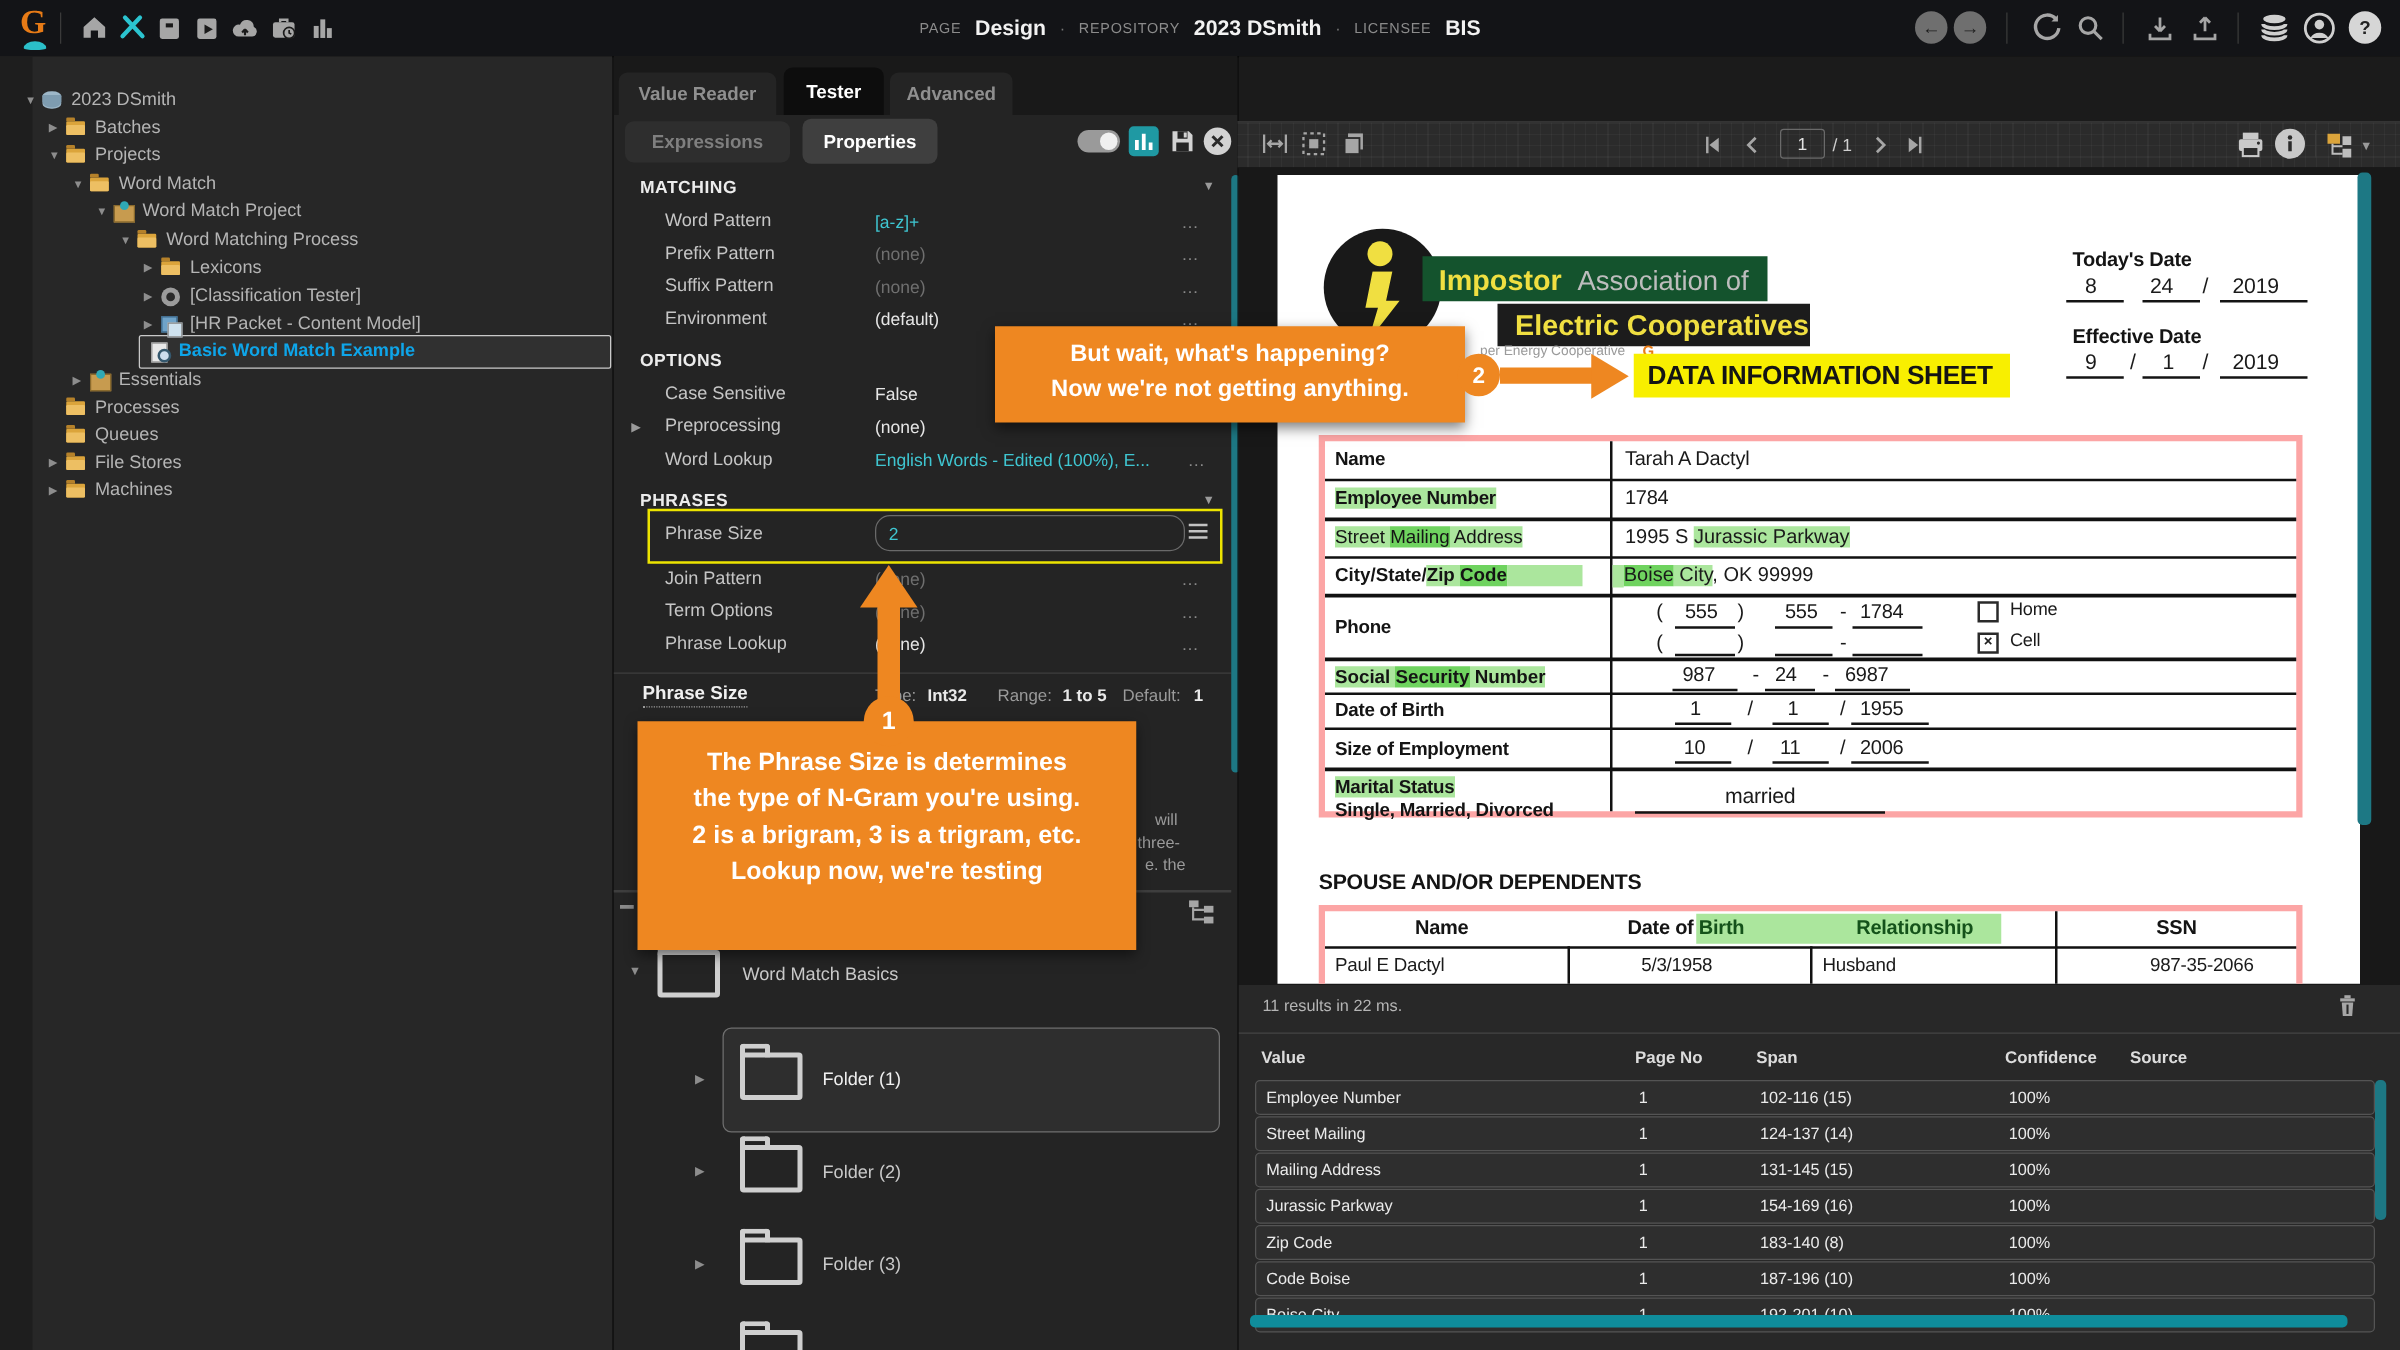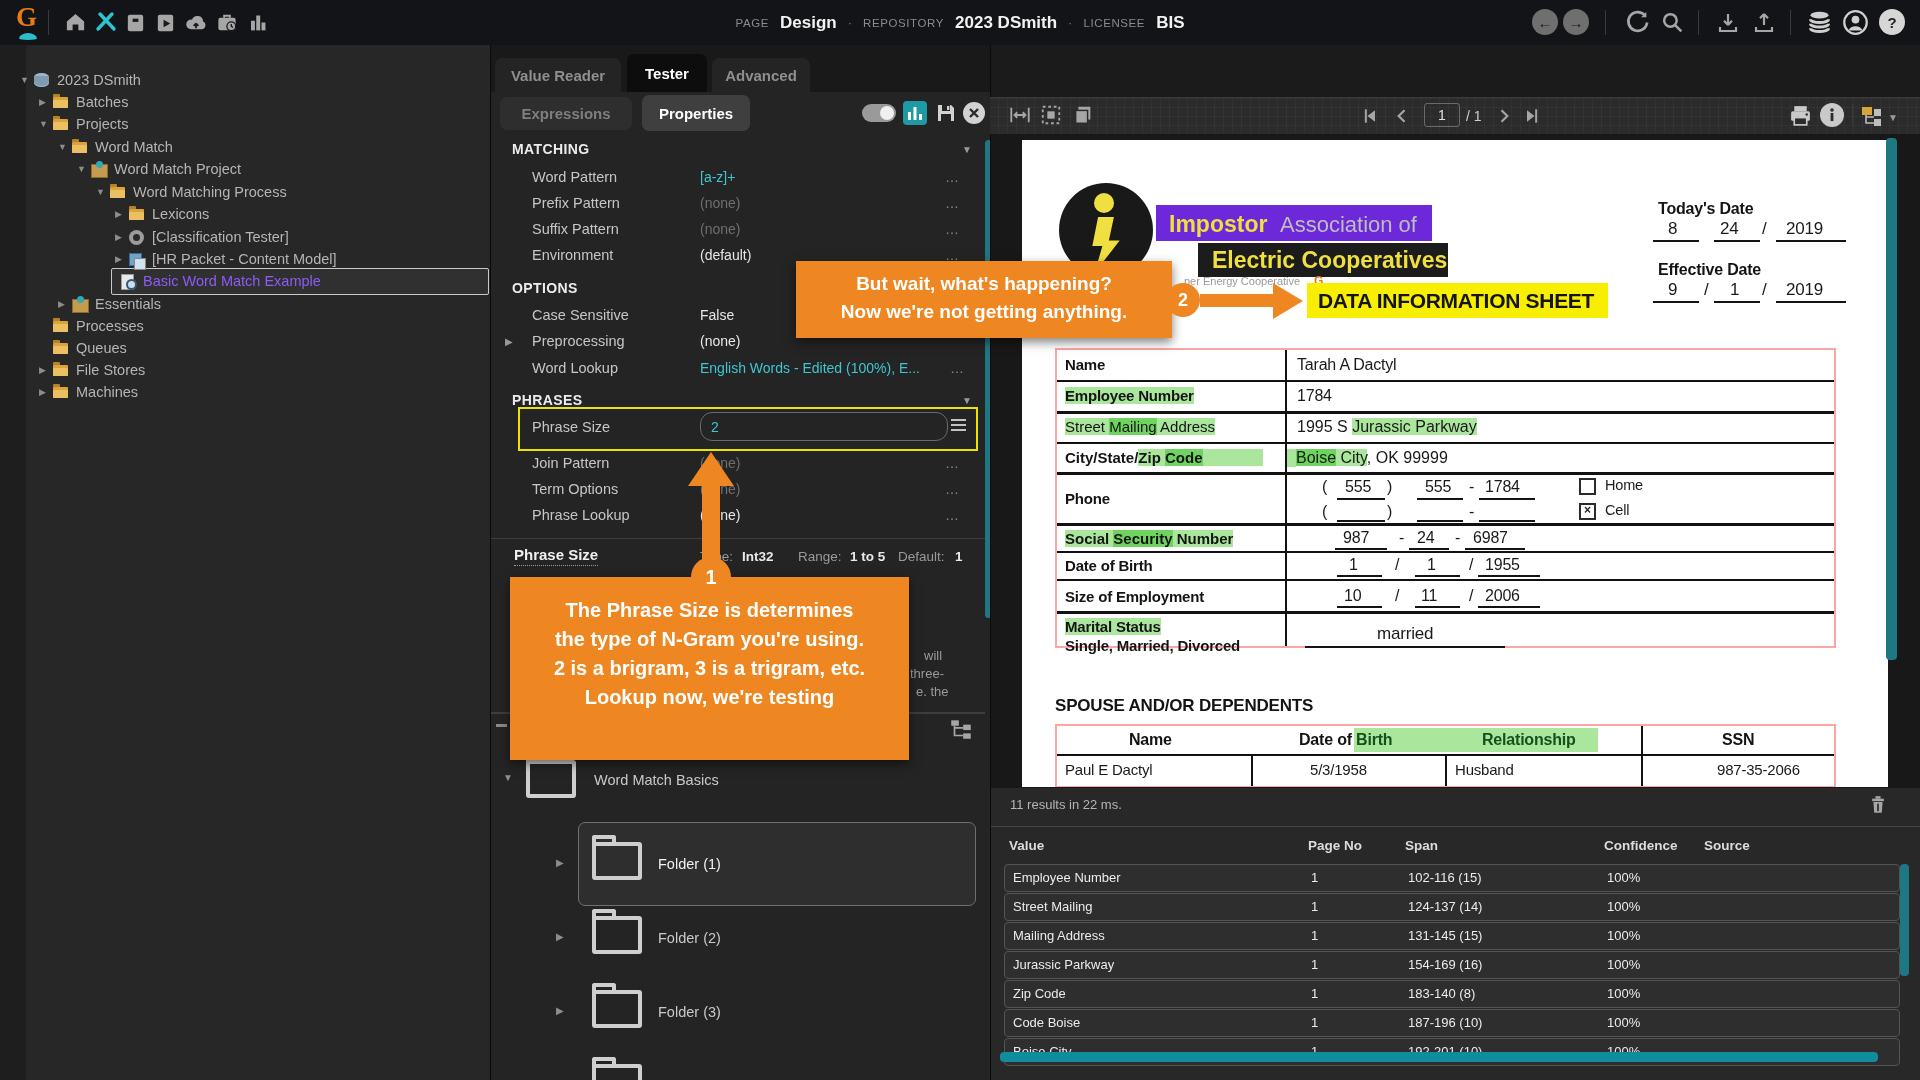--- a/index.html
+++ b/index.html
@@ -67,21 +67,21 @@
                      repeating-linear-gradient(90deg,transparent 0 8px,rgba(255,255,255,.035) 8px 9px);
     border-top:1px solid #3a3a3a;border-bottom:1px solid #0c0c0c;}
   .page{position:absolute;left:1022px;top:140px;width:866px;height:647px;background:#fff;overflow:hidden;}
   .doc-bold{position:absolute;color:#141414;font-weight:bold;letter-spacing:-.2px;}
   .doc-txt{position:absolute;color:#1a1a1a;letter-spacing:-.2px;}
   .ul{position:absolute;height:2px;background:#141414;}
   .hl{background:#abe69d;}
   .hld{background:#6fd35f;}
   .cb{position:absolute;width:13px;height:13px;border:2px solid #2a2a2a;background:#fff;color:#222;
       font-size:12px;line-height:11px;text-align:center;font-weight:bold;}
-  .ftable{position:absolute;border:2px solid #fca5a5;}
+  .ftable{position:absolute;border:5px solid #fca5a5;}
   .fline{position:absolute;background:#111;}
   
   .res-head{position:absolute;color:#dcdcdc;font-weight:bold;font-size:13.5px;}
   .res-row{position:absolute;left:1004px;width:894px;height:26px;border:1px solid #545454;border-radius:4px;background:#2e2e2e;}
   .res-cell{position:absolute;top:5px;font-size:13px;color:#ebebeb;white-space:nowrap;}
   
   .callout{position:absolute;background:#ee8721;color:#fff;font-weight:bold;text-align:center;
            box-shadow:0 4px 10px rgba(0,0,0,.5);z-index:40;}
   .badge{position:absolute;background:#ee8721;border-radius:50%;color:#fff;font-weight:bold;
          display:flex;align-items:center;justify-content:center;z-index:41;}
@@ -264,21 +264,21 @@
       </span>
       <span>[Classification Tester]</span>
     </div>
   <div class="trow" style="left:115px;top:248px">
       <span class="texp">▶</span>
       <span class="tico">
         <span class="modelico"></span>
       </span>
       <span>[HR Packet - Content Model]</span>
     </div>
-  <div class="trow" style="left:120px;top:270px;color:#8b5cf6;font-weight:normal">
+  <div class="trow" style="left:120px;top:270px;color:#0ea5e9;font-weight:bold">
       <span class="tico">
         <span class="docsearch"></span>
       </span>
       <span>Basic Word Match Example</span>
     </div>
   <div class="trow" style="left:58px;top:293px">
       <span class="texp">▶</span>
       <span class="tico">
         <span class="pkg"></span>
       </span>
@@ -521,21 +521,21 @@
         <path d="M6 11v8h8M6 13h8" stroke="#bdbdbd" stroke-width="1.6" fill="none"></path>
       </svg></span>
   <span class="chev" style="left:1888px;top:112px">▼</span>
 
   <div class="abs" style="left:991px;top:134px;width:929px;height:654px;background:#181818"></div>
   <div class="page">
 
     <div class="abs" style="left:37px;top:43px;width:94px;height:94px;border-radius:50%;background:#191919"></div>
     <div class="abs" style="left:72px;top:53px;width:20px;height:20px;border-radius:50%;background:#f0df41"></div>
     <div class="abs" style="left:66px;top:77px;width:36px;height:56px;background:#f0df41;clip-path:polygon(28% 0,72% 0,58% 42%,88% 42%,18% 100%,40% 52%,12% 52%)"></div>
-    <div class="abs" style="left:134px;top:65px;width:276px;height:36px;background:#6d28d9">
+    <div class="abs" style="left:116px;top:65px;width:276px;height:36px;background:#14532d">
       <span class="abs" style="left:13px;top:6px;font-size:23px;font-weight:bold;color:#f0df41">Impostor</span>
       <span class="abs" style="left:124px;top:7px;font-size:22px;color:#bdbdbd"> Association of</span>
     </div>
     <div class="abs" style="left:176px;top:103px;width:250px;height:34px;background:#1c1c1c">
       <span class="abs" style="left:14px;top:4px;font-size:23px;font-weight:bold;color:#f0df41">Electric Cooperatives</span>
     </div>
     <span class="abs" style="left:162px;top:135px;font-size:11px;color:#9a9a9a">per Energy Cooperative</span>
     <span class="abs" style="left:292px;top:134px;font-size:12px;color:#e77b16;font-weight:bold">G</span>
 
     <span class="doc-bold" style="left:636px;top:60px;font-size:16px">Today's Date</span>

